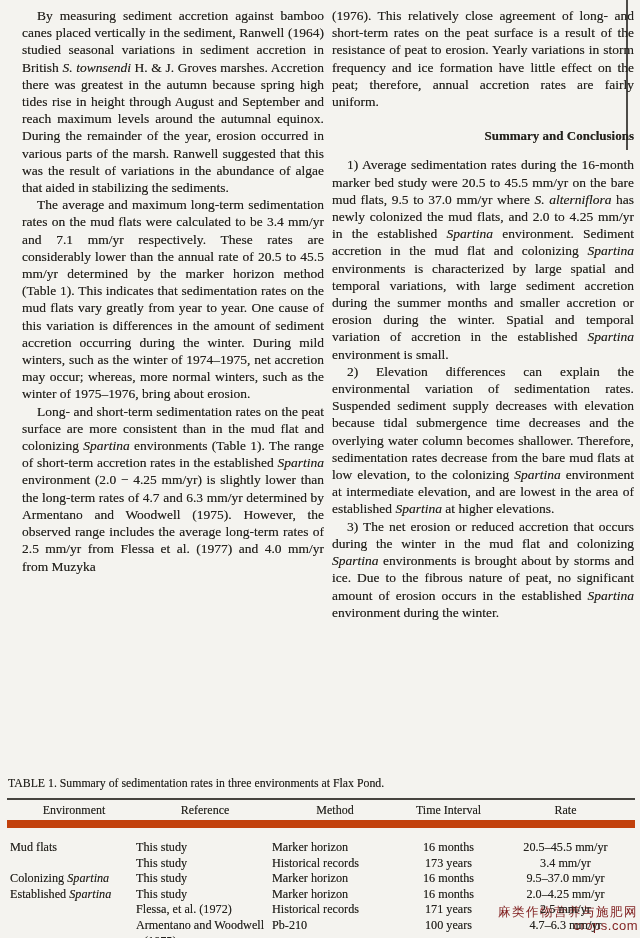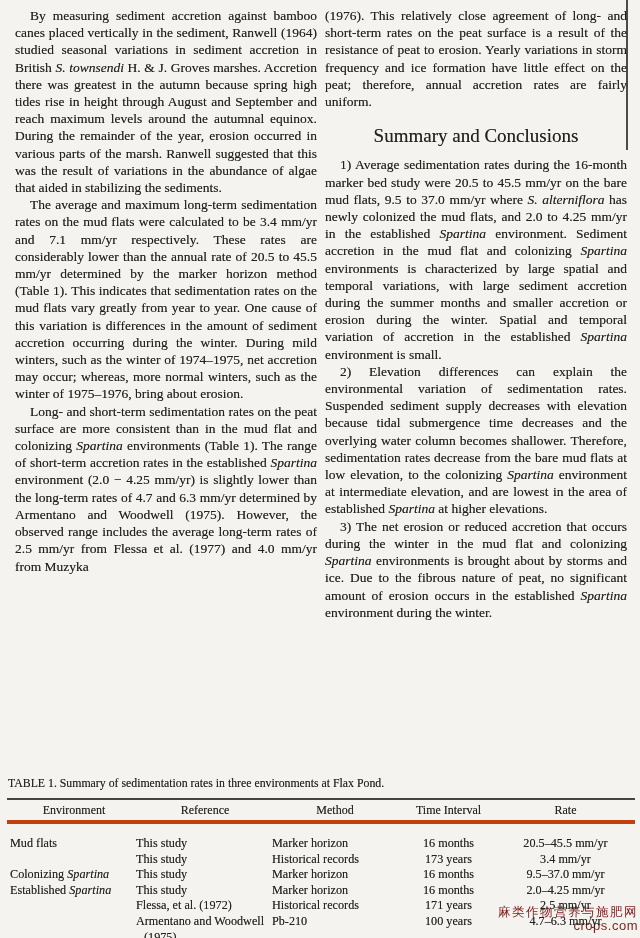--- a/index.html
+++ b/index.html
@@ -7,38 +7,38 @@
     position:relative;
     width:640px;height:938px;
     background:#f4f3ef;
     overflow:hidden;
     font-family:"Liberation Serif","DejaVu Serif",serif;
     color:#24221d;
   }
   .columns{
     display:flex;
     gap:8px;
-    padding:7px 5px 0 15px;
+    padding:7px 5px 0 22px;
     height:764px;
     overflow:hidden;
     box-sizing:border-box;
   }
   .col{
     width:302px;
     font-size:13.5px;
     line-height:17.2px;
     text-align:justify;
     text-shadow:0 0 0.5px rgba(40,38,34,0.55);
   }
   .col p{margin:0;}
   .col p.indent{text-indent:15px;}
   .section-heading{
-    text-align:center;
-    font-weight:normal;
-    font-size:19px;
+    text-align:right;
+    font-weight:bold;
+    font-size:13px;
     margin:17px 0 12px 0;
   }
   i{font-style:italic;}
   
   .table-area{
     position:relative;
     margin:12px 5px 0 7px;
   }
   .table-caption{
     font-size:11.8px;
@@ -50,21 +50,21 @@
     border-collapse:collapse;
     border-top:2px solid #46443f;
     border-bottom:3px solid #46443f;
     table-layout:fixed;
   }
   table.data th{
     font-weight:normal;
     font-size:12px;
     text-align:center;
     padding:3px 2px 2px 2px;
-    border-bottom:4px solid #c2410c;
+    border-bottom:8px solid #c2410c;
     text-shadow:0 0 0.4px rgba(40,38,34,0.5);
   }
   table.data td{
     font-size:12.2px;
     line-height:15.6px;
     padding:0 3px;
     vertical-align:top;
     text-shadow:0 0 0.4px rgba(40,38,34,0.5);
   }
   table.data tr:first-child td{padding-top:12px;}

